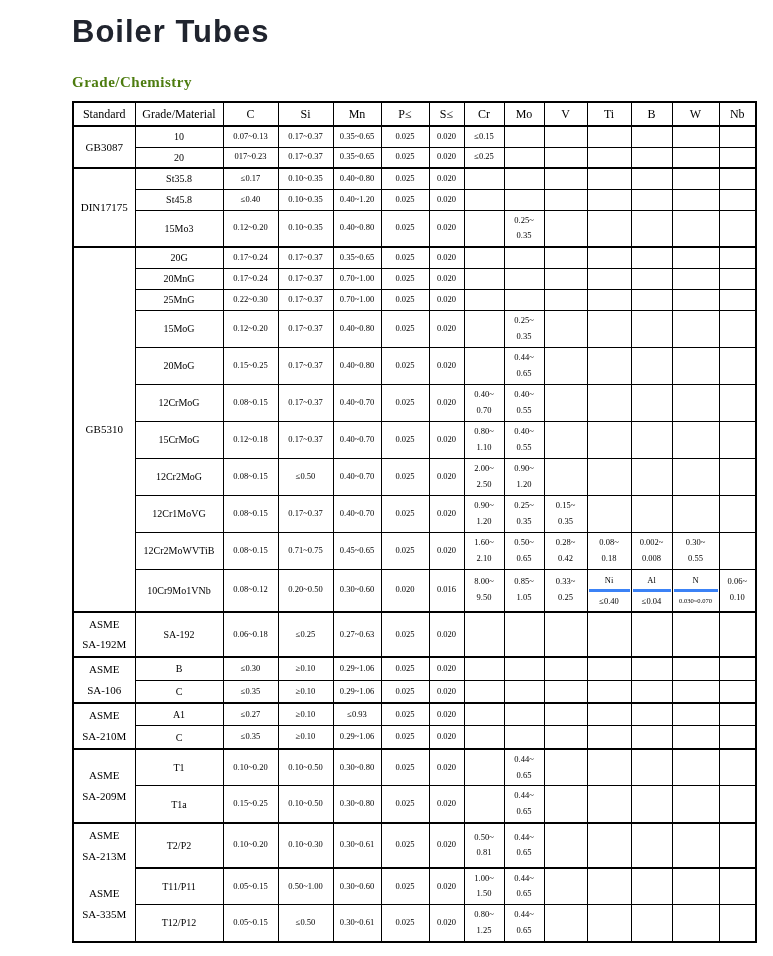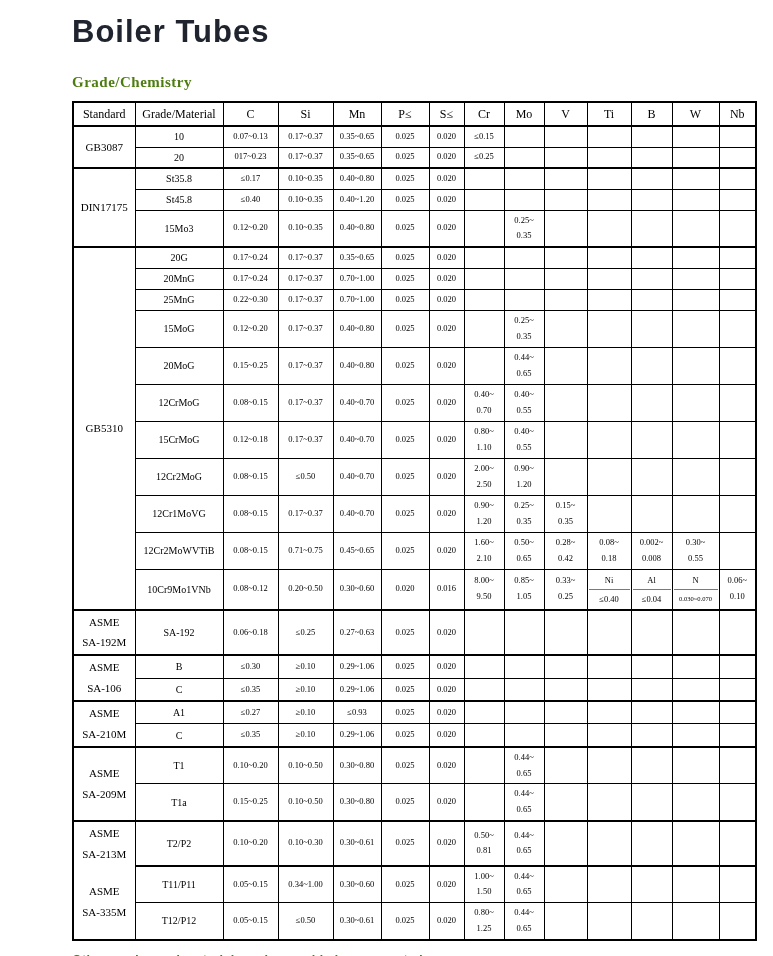--- a/index.html
+++ b/index.html
@@ -44,21 +44,21 @@
     font-size:10px;border-right-width:2px;line-height:1.3;
   }
   td.val{
     font-size:8.5px;white-space:pre-line;line-height:1.85;
   }
   td.splitcell{padding:0;vertical-align:middle;}
   td.splitcell .half{
     display:flex;align-items:center;justify-content:center;
     height:18px;font-size:8.5px;
   }
-  td.splitcell .half.top{border-bottom:1px solid #3b82f6;}
+  td.splitcell .half.top{border-bottom:3px solid #3b82f6;}
   td.splitcell .half.small{font-size:6.5px;}
   .footer-note{
     font-family:"Liberation Sans", sans-serif;
     font-size:12.5px;font-weight:600;color:#4d7c0f;
     margin:12px 0 3px 0;letter-spacing:0.3px;
   }
 </style>
 </head>
 <body>
 
@@ -508,21 +508,21 @@
           <td class="val"></td>
           <td class="val"></td>
           <td class="val"></td>
           <td class="val"></td>
         </tr>
         <tr class="tall group-start">
           <td class="standard open-top" rowspan="2">ASME
 SA-335M</td>
           <td class="grade">T11/P11</td>
           <td class="val">0.05~0.15</td>
-          <td class="val">0.34~1.00</td>
+          <td class="val">0.50~1.00</td>
           <td class="val">0.30~0.60</td>
           <td class="val">0.025</td>
           <td class="val">0.020</td>
           <td class="val">1.00~
 1.50</td>
           <td class="val">0.44~
 0.65</td>
           <td class="val"></td>
           <td class="val"></td>
           <td class="val"></td>

